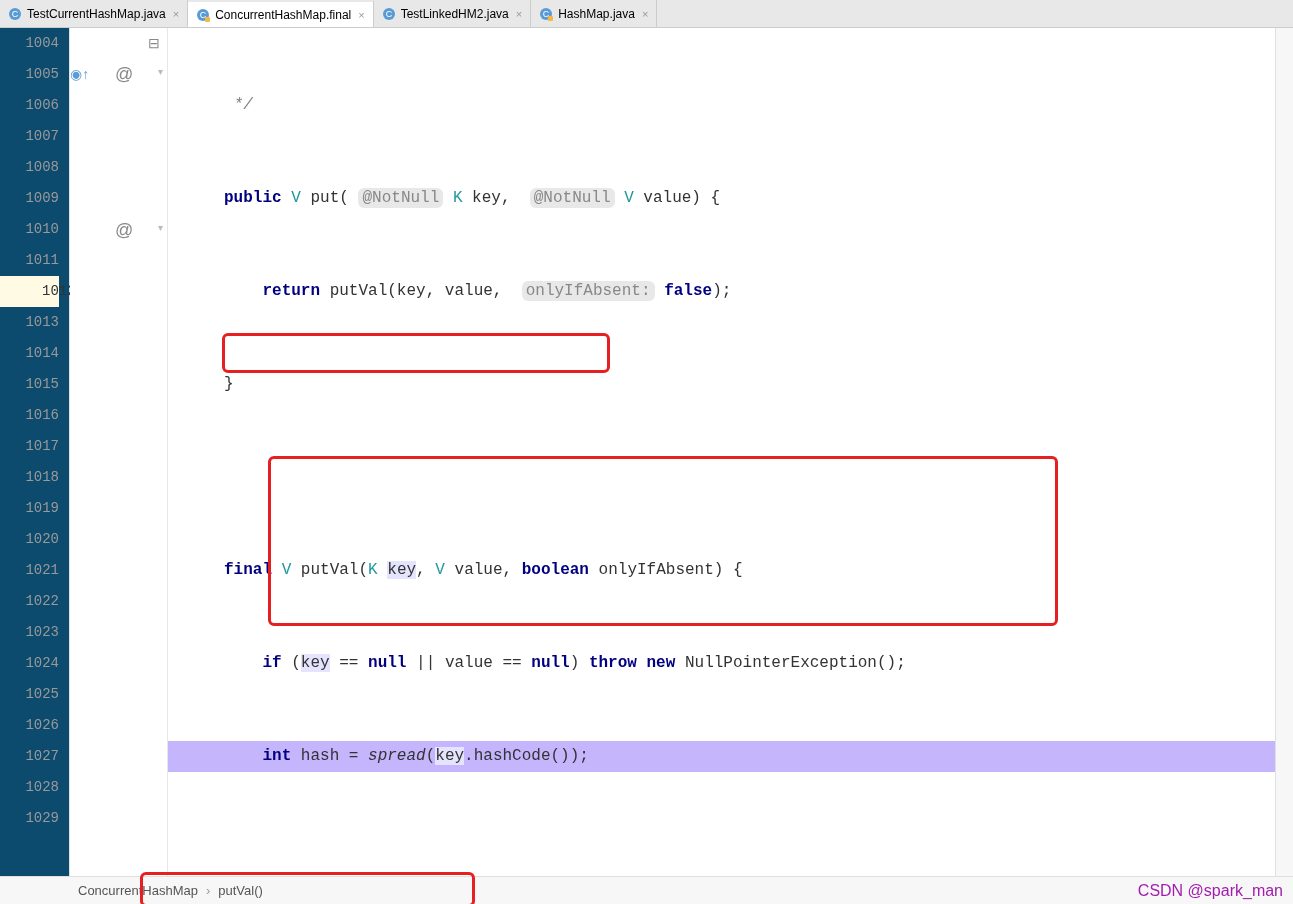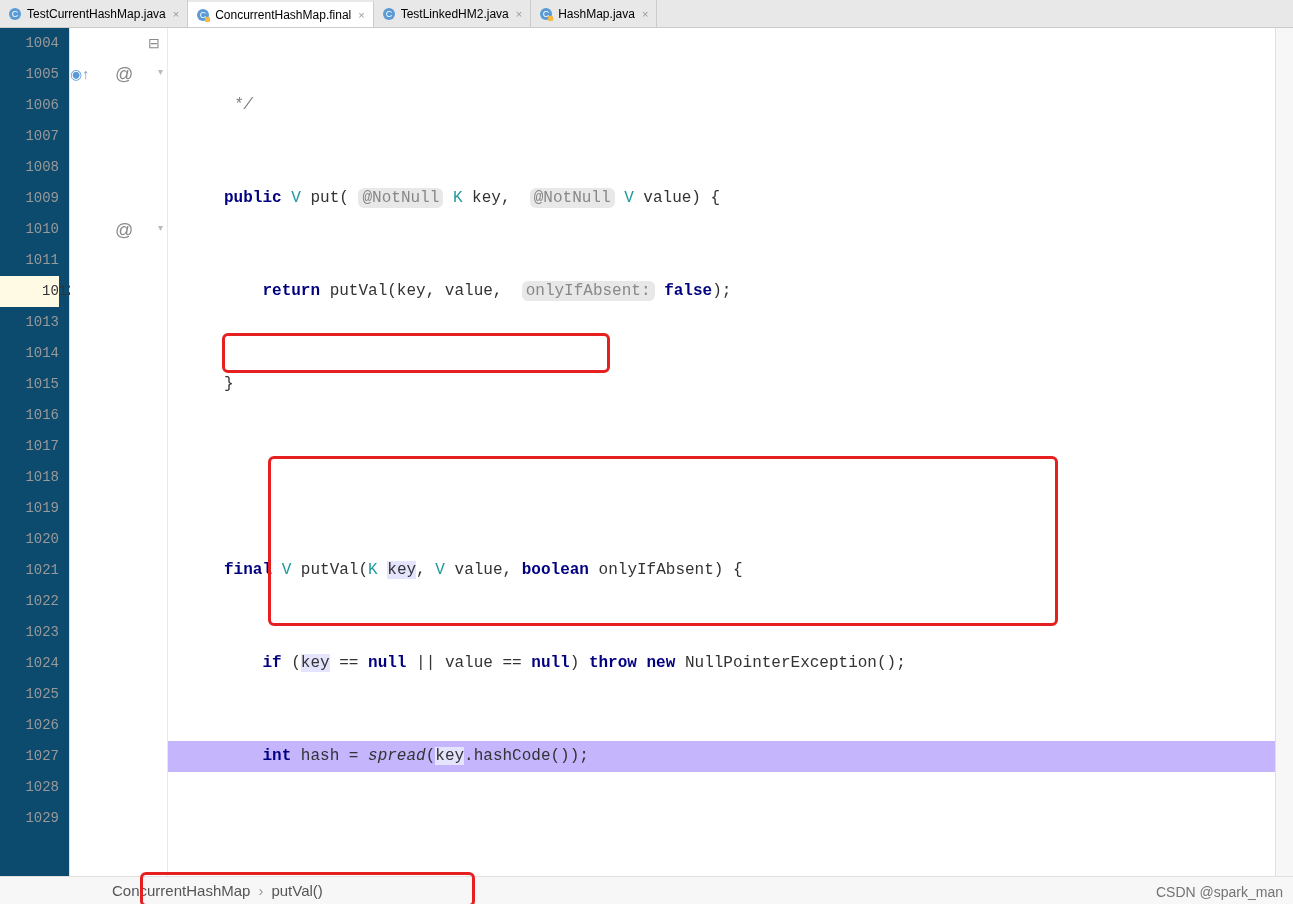--- a/index.html
+++ b/index.html
@@ -17,23 +17,23 @@
     .code-area { flex: 1; font-family: "Courier New", "Consolas", monospace; font-size: 16px; line-height: 31px; background: #fff; overflow: hidden; white-space: pre; position: relative; }
     .code-line { height: 31px; padding-left: 8px; position: relative; }
     .code-line.highlight-yellow { background: #c4b5fd; }
     .kw { color: #000080; font-weight: bold; }
     .type { color: #20999d; }
     .com { color: #808080; font-style: italic; }
     .fn-italic { font-style: italic; }
     .param-hint { background: #e8e8e8; color: #888; padding: 1px 4px; border-radius: 6px; font-style: normal; }
     .hl-var { background: #e4e4ff; }
     .red-box { position: absolute; border: 3px solid #e62020; border-radius: 6px; pointer-events: none; z-index: 50; }
-    .breadcrumb { height: 28px; background: #f7f7f7; border-top: 1px solid #e0e0e0; display: flex; align-items: center; padding-left: 112px; font-size: 15px; color: #555; position: relative; }
+    .breadcrumb { height: 28px; background: #f7f7f7; border-top: 1px solid #e0e0e0; display: flex; align-items: center; padding-left: 78px; font-size: 13px; color: #555; position: relative; }
     .breadcrumb-sep { margin: 0 8px; color: #999; }
-    .watermark { position: absolute; bottom: 4px; right: 10px; color: #737373; font-size: 14px; z-index: 100; }
+    .watermark { position: absolute; bottom: 4px; right: 10px; color: #a21caf; font-size: 16px; z-index: 100; }
     .right-strip { position: absolute; right: 0; top: 28px; bottom: 28px; width: 18px; background: #f7f7f7; border-left: 1px solid #e0e0e0; }
     .gutter-marker { position:absolute; left: 10px; font-size:14px; }
     .fold-marker { position:absolute; right: 4px; color:#bbb; font-size:10px; }
   </style>
 </head>
 <body>
 
 <div class="tabs-bar">
   <div class="tab">
     <span class="tab-icon">

